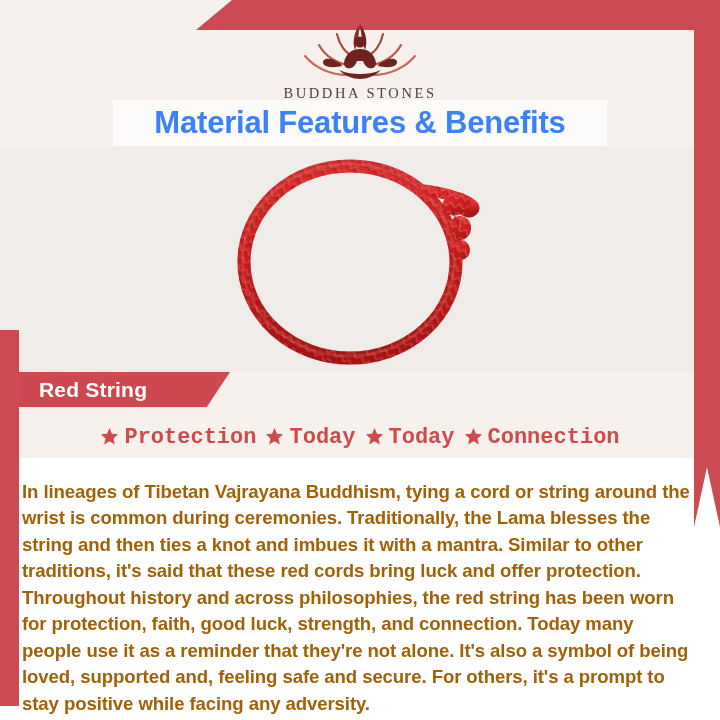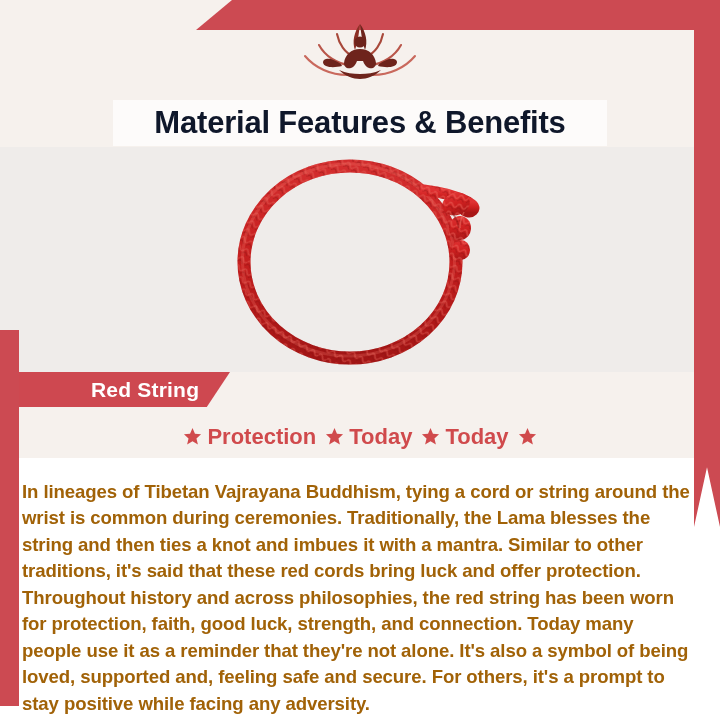--- a/index.html
+++ b/index.html
@@ -63,54 +63,55 @@
     color:#4a4340;font-weight:400;
   }
 
   
   .title-banner{
     position:absolute;left:113px;top:100px;width:494px;height:46px;
     background:#fdfbfa;
     display:flex;align-items:center;justify-content:center;
   }
   .title-banner span{
-    font-size:31px;font-weight:bold;color:#0f172a;
+    font-size:31px;font-weight:bold;color:#3b82f6;
     letter-spacing:-0.2px;
     font-family:"Liberation Sans", sans-serif;
   }
 
   
   .photo{
     position:absolute;left:0;top:147px;width:720px;height:225px;
   }
   .bracelet{position:absolute;left:228px;top:5px;}
 
   
   .ribbon{
     position:absolute;left:19px;top:372px;width:211px;height:35px;
     background:#ce4850;
     clip-path:polygon(0 0, 100% 0, 89% 100%, 0 100%);
     display:flex;align-items:center;
   }
   .ribbon span{
-    margin-left:72px;
+    margin-left:20px;
     color:#ffffff;font-size:21px;font-weight:bold;
     letter-spacing:0.2px;
   }
 
   
   .benefits{
     position:absolute;left:19px;top:418px;width:682px;height:38px;
     display:flex;align-items:center;justify-content:center;
     gap:9px;
   }
   .benefit{
     display:flex;align-items:center;gap:5px;
     color:#d04a4c;font-size:22px;font-weight:bold;
     white-space:nowrap;
+    font-family:Liberation Mono, monospace;
   }
   .star{
     width:19px;height:19px;display:block;flex:0 0 auto;
     margin-bottom:1px;
   }
 
   
   .body-copy{
     position:absolute;left:22px;top:460px;width:670px;
     font-size:18.6px;line-height:26.5px;
@@ -145,20 +146,21 @@
         <path d="M118 36 C108 48 92 55 76 55" stroke="#c9695d"></path>
       </g>
       <g fill="#6e241c">
         <circle cx="63" cy="22" r="5.6"></circle>
         <path d="M63 29 C54 29 48 35 47 43 C47 47 50 49 54 48 C57 47 59 44 60 41 L66 41 C67 44 69 47 72 48 C76 49 79 47 79 43 C78 35 72 29 63 29 Z"></path>
         <path d="M44 44 C38 40 33 38 29 39 C25 40 25 44 29 46 C34 48 40 47 45 46 Z"></path>
         <path d="M82 44 C88 40 93 38 97 39 C101 40 101 44 97 46 C92 48 86 47 81 46 Z"></path>
         <path d="M42 50 C48 56 56 59 63 59 C70 59 78 56 84 50 C77 53 70 54 63 54 C56 54 49 53 42 50 Z"></path>
       </g>
     </svg>
+    <div class="logo-word">BUDDHA STONES</div>
   </div>
 
   <div class="title-banner">
     <span>Material Features &amp; Benefits</span>
   </div>
 
   <div class="photo">
     <svg class="bracelet" width="264" height="215" viewBox="0 0 264 215">
       <defs>
         <linearGradient id="cordg" x1="0" y1="0" x2="0" y2="1">
@@ -224,19 +226,20 @@
         <path d="M12 1.4 L15.1 8.6 L22.8 9.3 L17 14.4 L18.8 22 L12 18 L5.2 22 L7 14.4 L1.2 9.3 L8.9 8.6 Z" fill="#d04a4c"></path>
       </svg>
       <span>Today</span>
     </div>
 
 
     <div class="benefit">
       <svg class="star" viewBox="0 0 24 24">
         <path d="M12 1.4 L15.1 8.6 L22.8 9.3 L17 14.4 L18.8 22 L12 18 L5.2 22 L7 14.4 L1.2 9.3 L8.9 8.6 Z" fill="#d04a4c"></path>
       </svg>
+      <span>Connection</span>
     </div>
 
   </div>
 
   <p class="body-copy">In lineages of Tibetan Vajrayana Buddhism, tying a cord or string around the wrist is common during ceremonies. Traditionally, the Lama blesses the string and then ties a knot and imbues it with a mantra. Similar to other traditions, it's said that these red cords bring luck and offer protection. Throughout history and across philosophies, the red string has been worn for protection, faith, good luck, strength, and connection. Today many people use it as a reminder that they're not alone. It's also a symbol of being loved, supported and, feeling safe and secure. For others, it's a prompt to stay positive while facing any adversity.</p>
 
 </div>
 
 </body></html>

